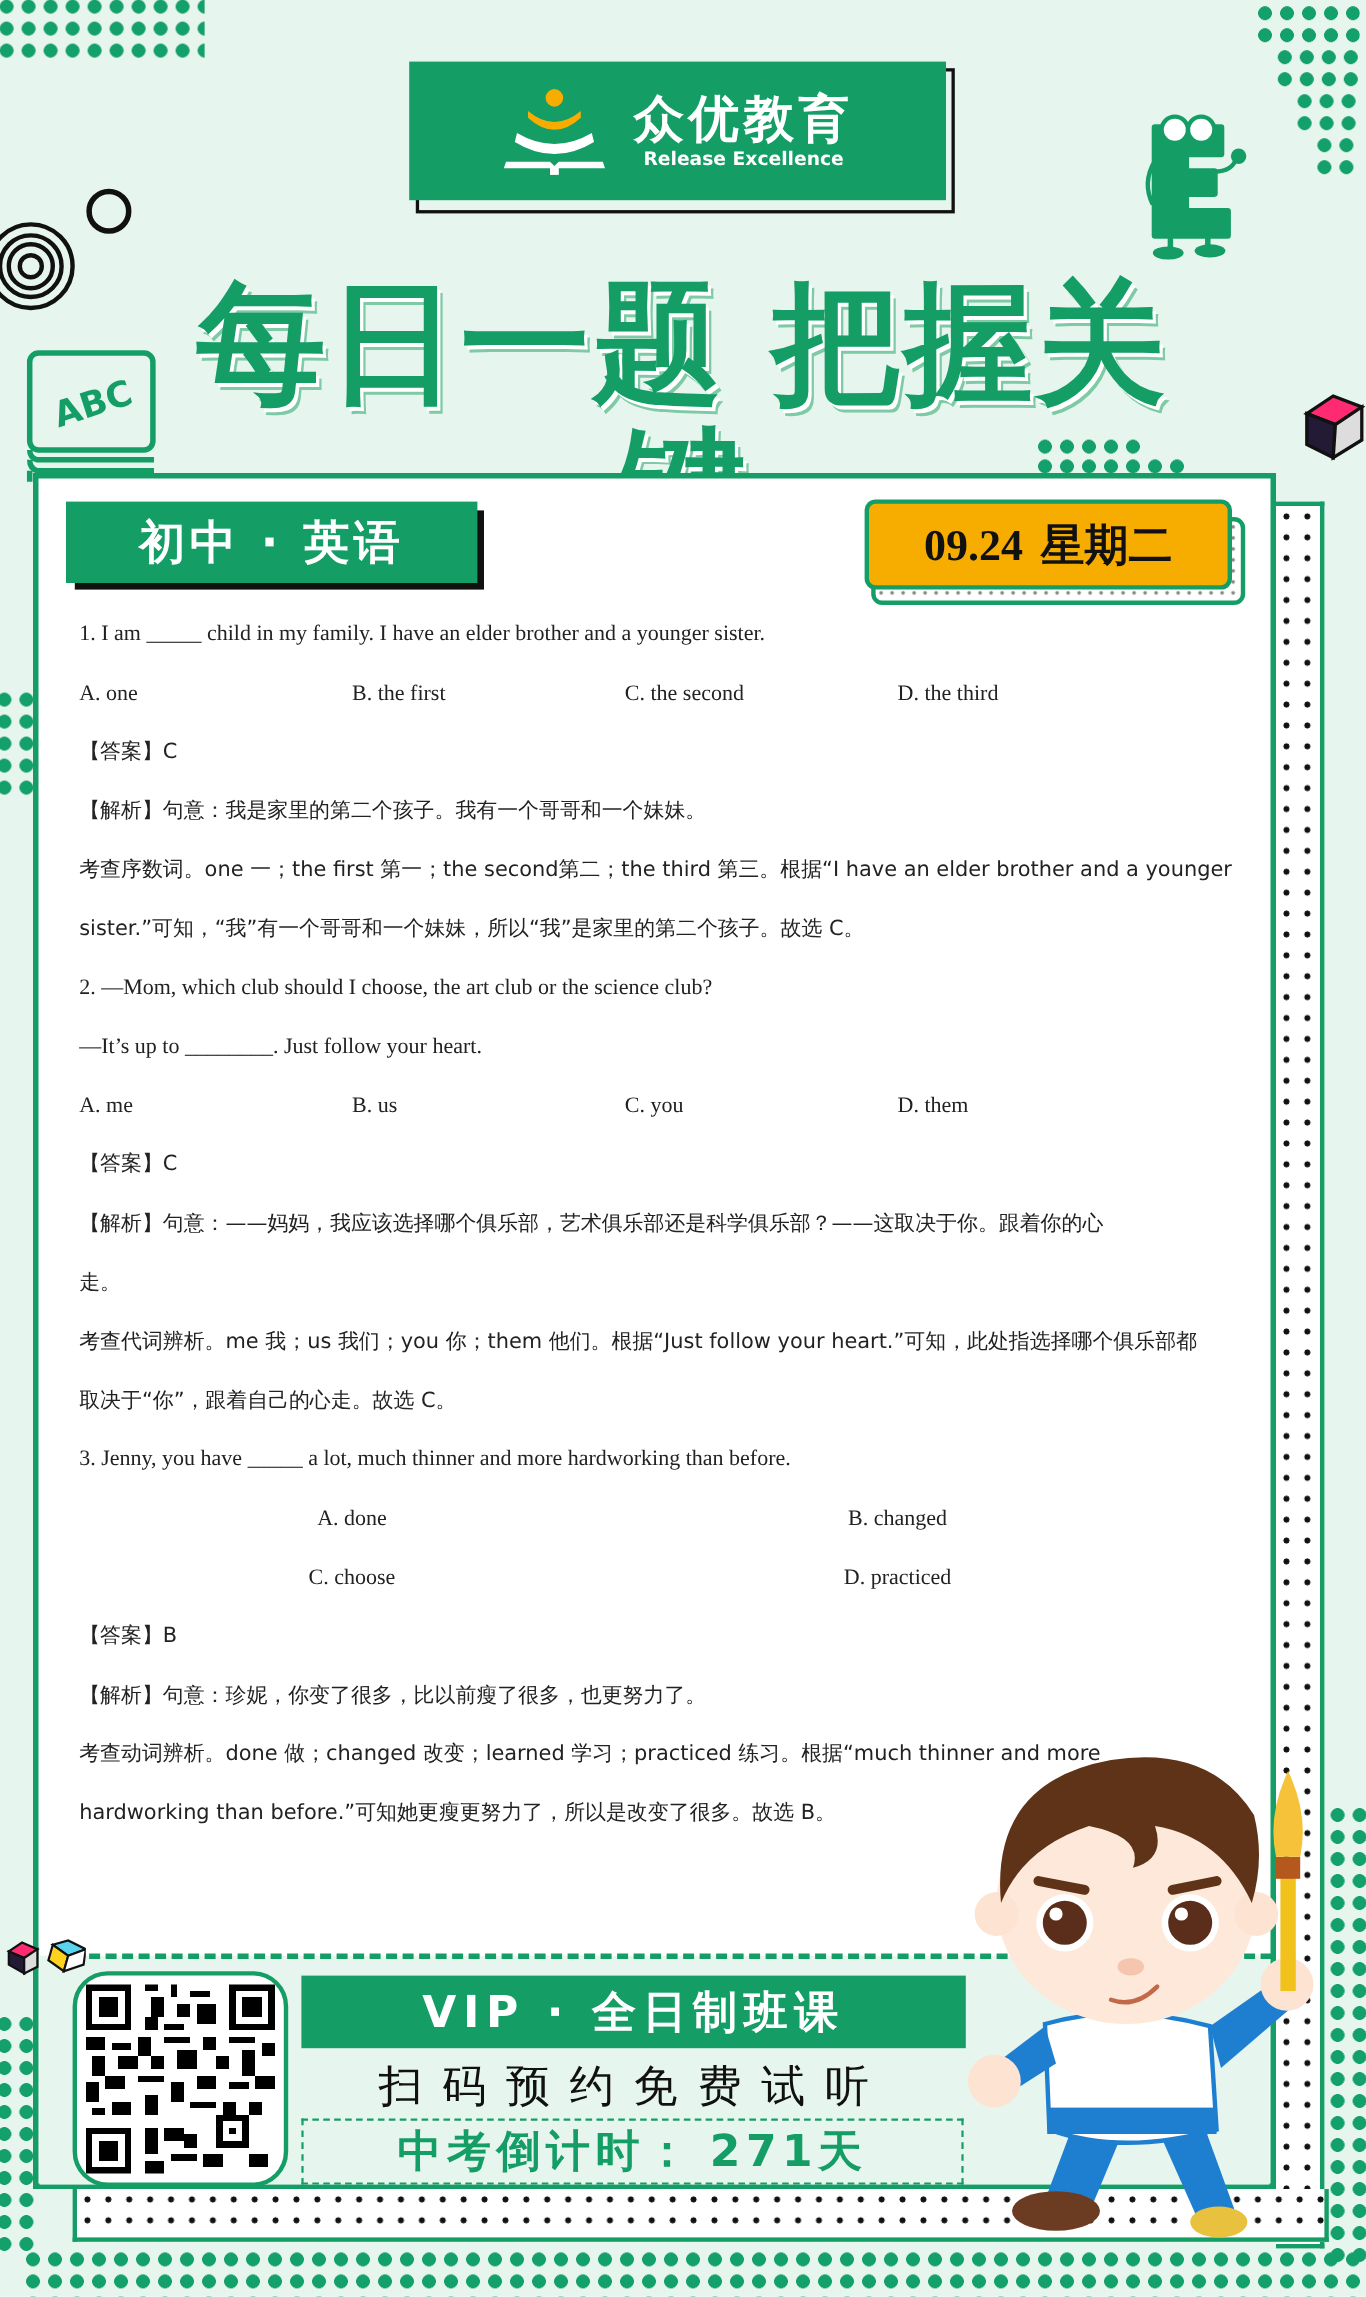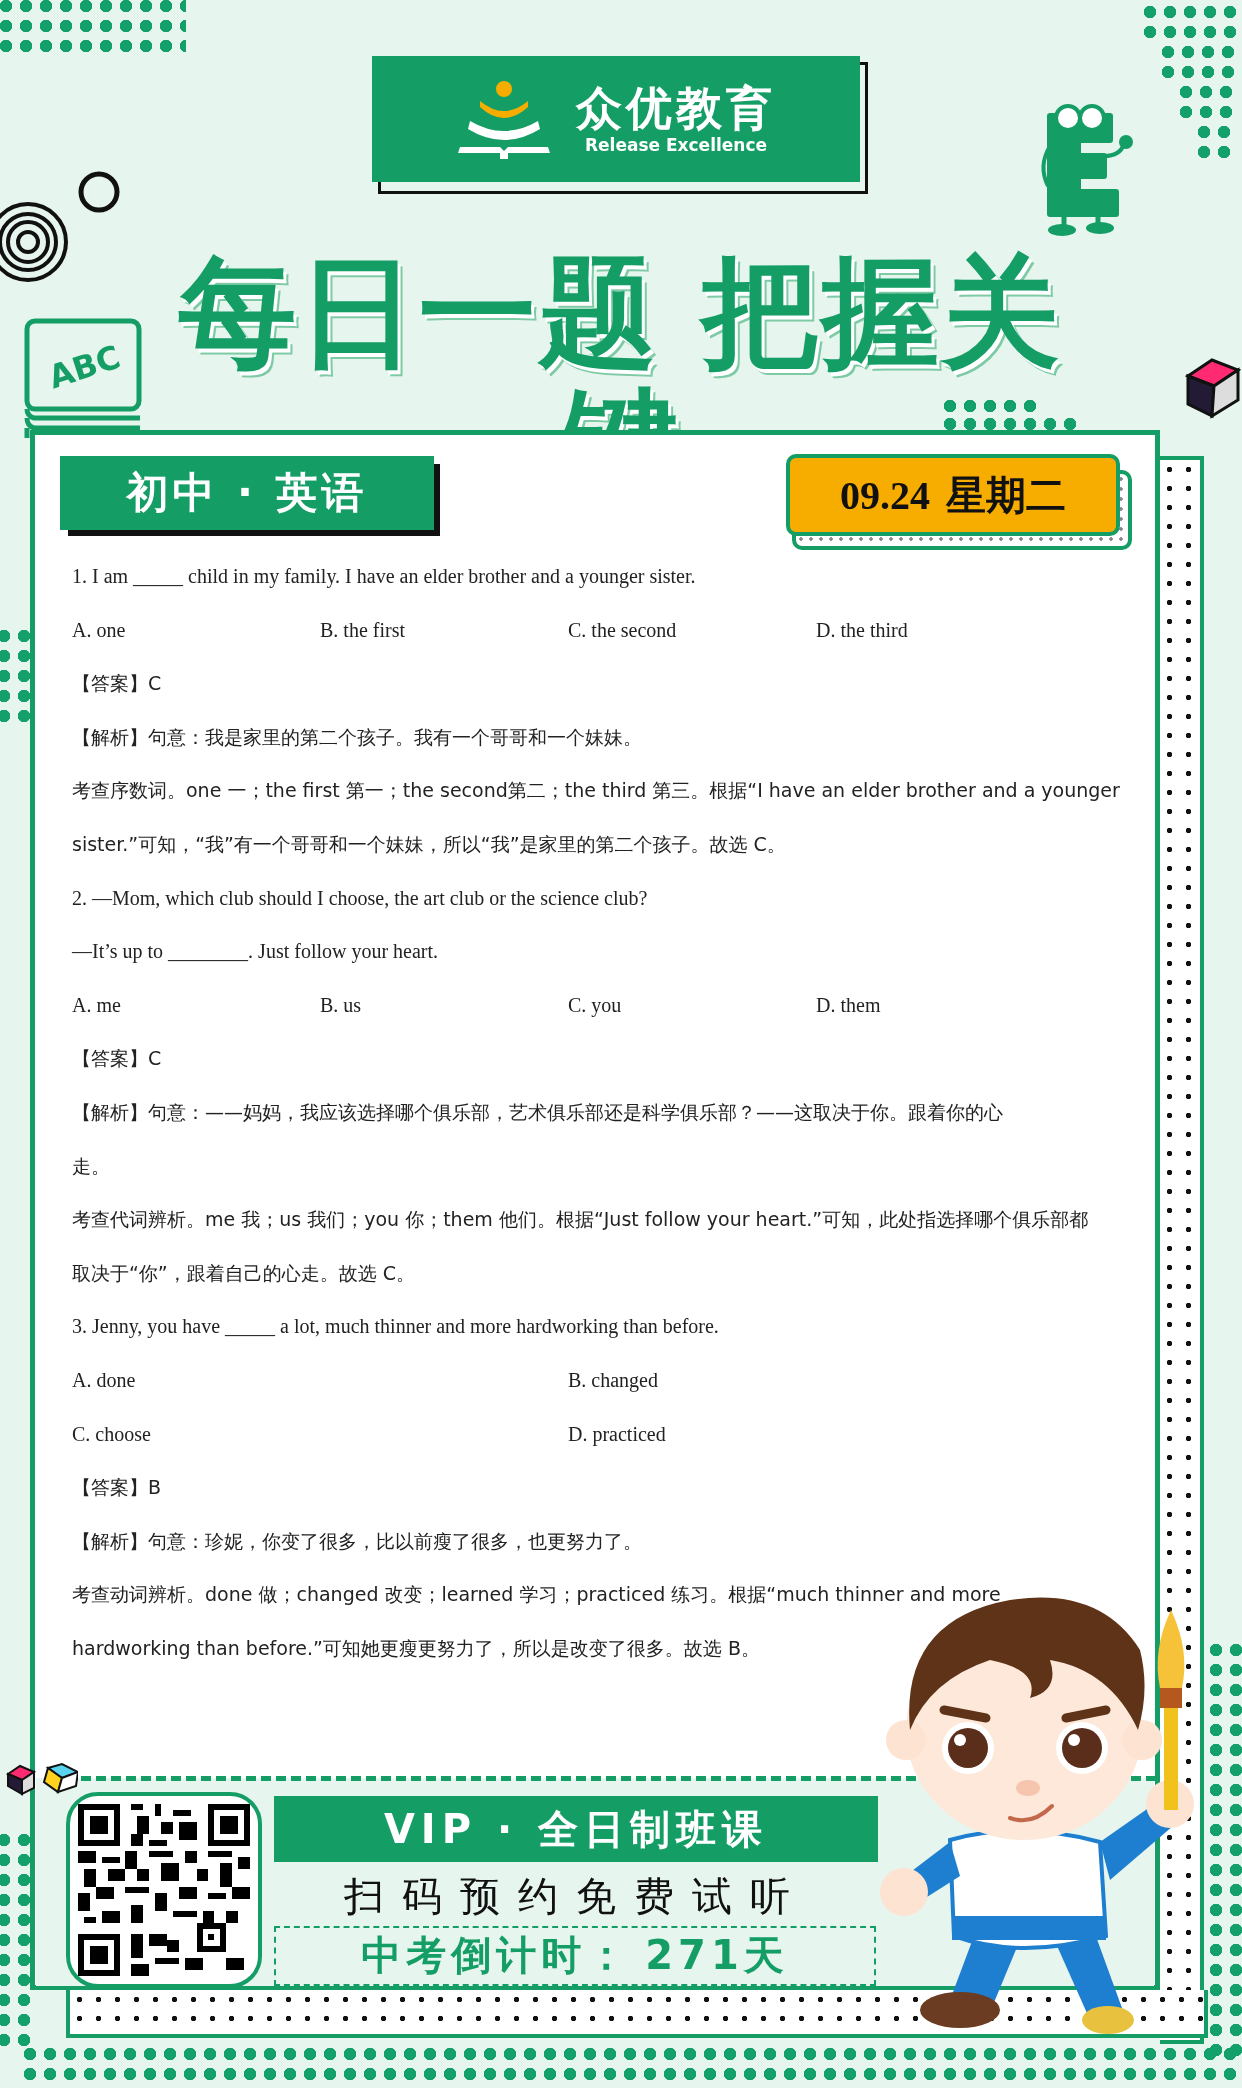--- a/index.html
+++ b/index.html
@@ -58,21 +58,21 @@
     background-image: radial-gradient(circle, #888 1.5px, transparent 2px); background-size: 10px 10px; }
   .date-tag {
     left: 786px; top: 454px; width: 326px; height: 74px; background: #f7ad00; border: 4px solid #149e66; border-radius: 10px;
     display:flex; align-items:center; justify-content:center; font-size: 40px; color: #111; font-weight: bold; gap: 16px;
   }
 
   .content { left: 72px; top: 556px; width: 1080px; font-size: 20px; color: #222; }
   .line { height: 53.6px; line-height: 40px; white-space: nowrap; }
   .opts { display: flex; }
   .opts span { display:inline-block; width: 248px; }
-  .opts2 span { width: 496px; }
+  .opts2 span { width: 496px; text-align: center; }
   .cn { font-family: "DejaVu Sans", sans-serif; font-size: 19px; }
 
   
   .promo-border { left: 66px; top: 1776px; width: 1090px; border-top: 5px dashed #149e66; }
   .promo-bg { left: 36px; top: 1778px; width: 1118px; height: 208px; background: #e6f5ee; }
   .qr-frame { left: 66px; top: 1792px; width: 196px; height: 196px; border: 4px solid #149e66; border-radius: 32px; background: #fff; box-sizing: border-box; display:flex; align-items:center; justify-content:center; }
   .vip-bar { left: 274px; top: 1796px; width: 604px; height: 66px; background: #149e66; color: #fff; font-family: "DejaVu Sans", sans-serif; font-weight: bold; font-size: 40px; display:flex; align-items:center; justify-content:center; letter-spacing: 6px; }
   .scan-text { left: 274px; top: 1866px; width: 604px; height: 60px; color: #111; font-family: "DejaVu Sans", sans-serif; font-weight: normal; font-size: 40px; display:flex; align-items:center; justify-content:center; letter-spacing: 18px; }
   .countdown { left: 274px; top: 1926px; width: 598px; height: 56px; border: 2px dashed #149e66; color: #149e66; font-family: "DejaVu Sans", sans-serif; font-weight: bold; font-size: 40px; display:flex; align-items:flex-start; justify-content:center; letter-spacing: 5px; gap: 14px; }
 </style>

